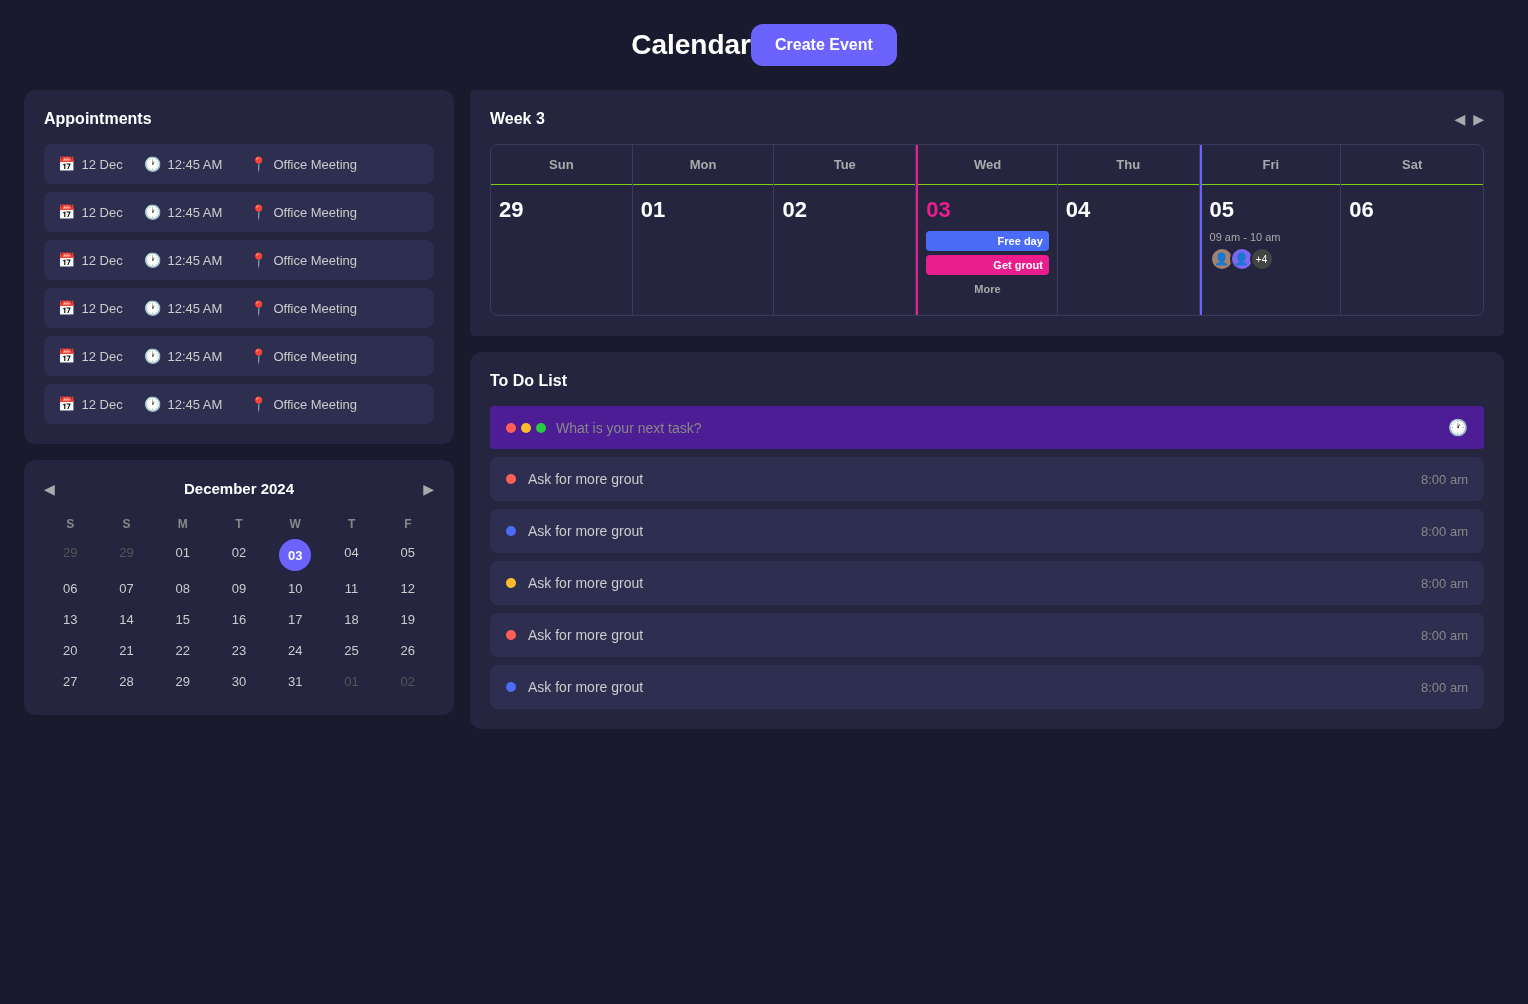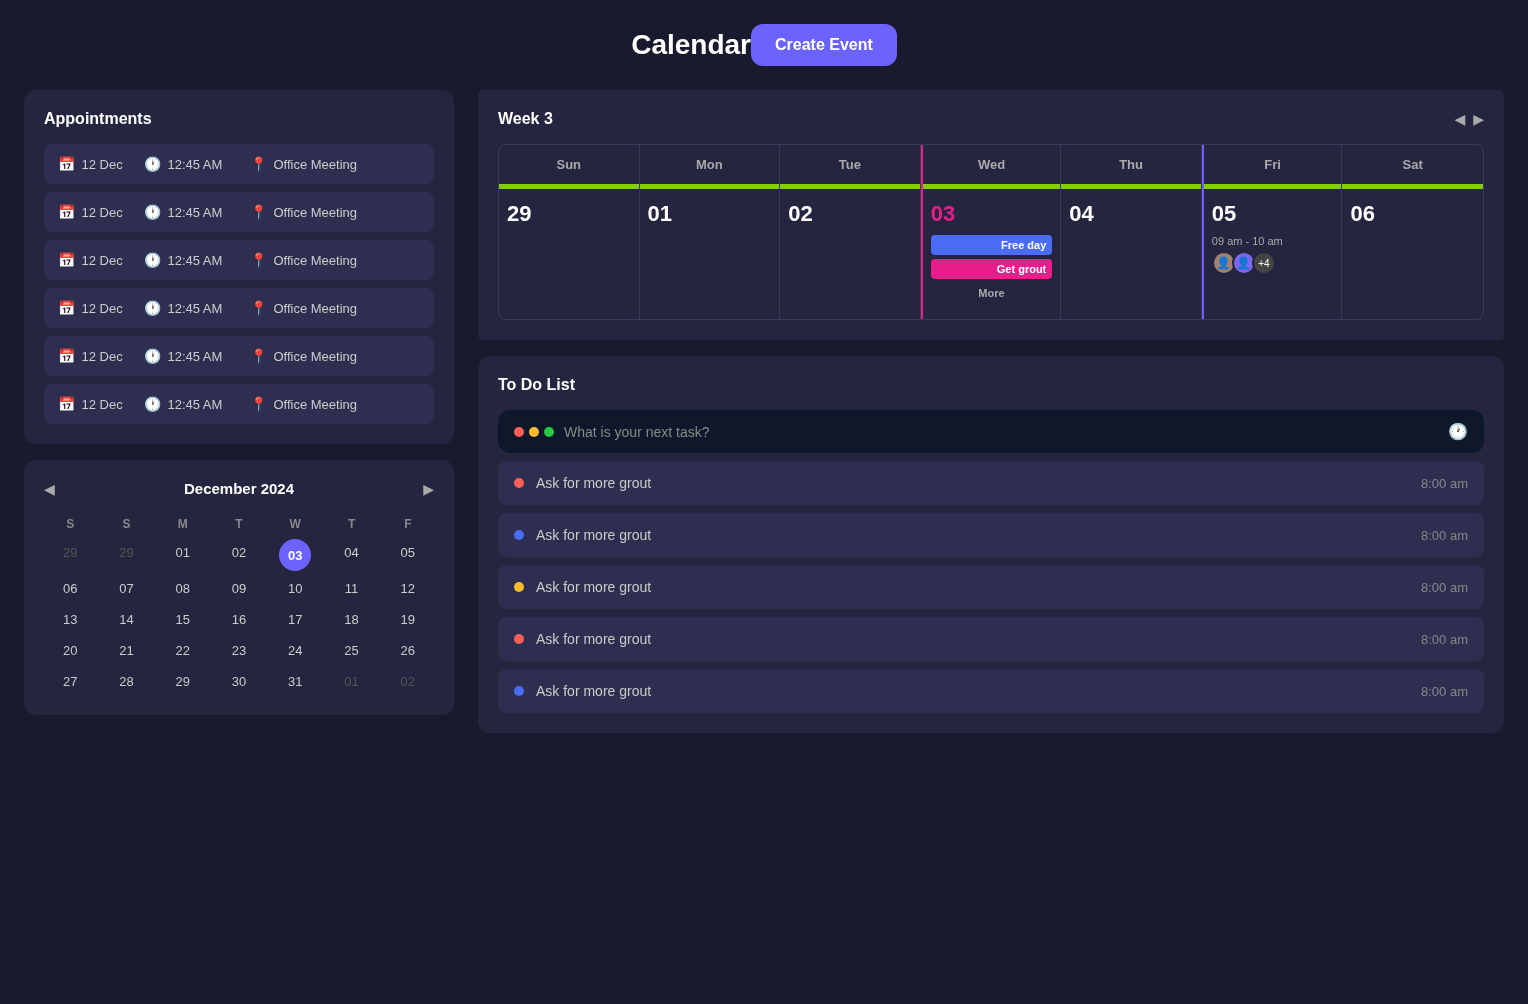--- a/index.html
+++ b/index.html
@@ -27,21 +27,21 @@
       border: none;
       border-radius: 12px;
       padding: 12px 24px;
       font-size: 16px;
       font-weight: 600;
       cursor: pointer;
     }
     .main-layout {
       display: grid;
       grid-template-columns: 430px 1fr;
-      gap: 24px;
+      gap: 16px;
     }
     .left-column {
       display: flex;
       flex-direction: column;
       gap: 16px;
     }
     
     .appointments-panel {
       background: #252540;
       border-radius: 12px;
@@ -195,21 +195,21 @@
     .week-day-col {
       border-right: 1px solid #3a3a5c;
     }
     .week-day-col:last-child { border-right: none; }
     .week-day-header {
       text-align: center;
       padding: 12px 8px;
       font-size: 13px;
       color: #aaa;
       font-weight: 600;
-      border-bottom: 5px solid #84cc16;
+      border-bottom: 1px solid #84cc16;
     }
     .week-day-body {
       padding: 12px 8px;
       min-height: 120px;
       position: relative;
     }
     .week-day-number {
       font-size: 22px;
       font-weight: 700;
       color: #fff;
@@ -273,22 +273,22 @@
       border-radius: 12px;
       padding: 20px;
     }
     .todo-title {
       font-size: 16px;
       font-weight: 700;
       color: #fff;
       margin-bottom: 16px;
     }
     .todo-input-row {
-      background: #0f172a;
-      border-radius: 12px;
+      background: #4c1d95;
+      border-radius: 4px;
       padding: 12px 16px;
       display: flex;
       align-items: center;
       gap: 10px;
       margin-bottom: 8px;
     }
     .todo-dots {
       display: flex;
       gap: 5px;
     }

